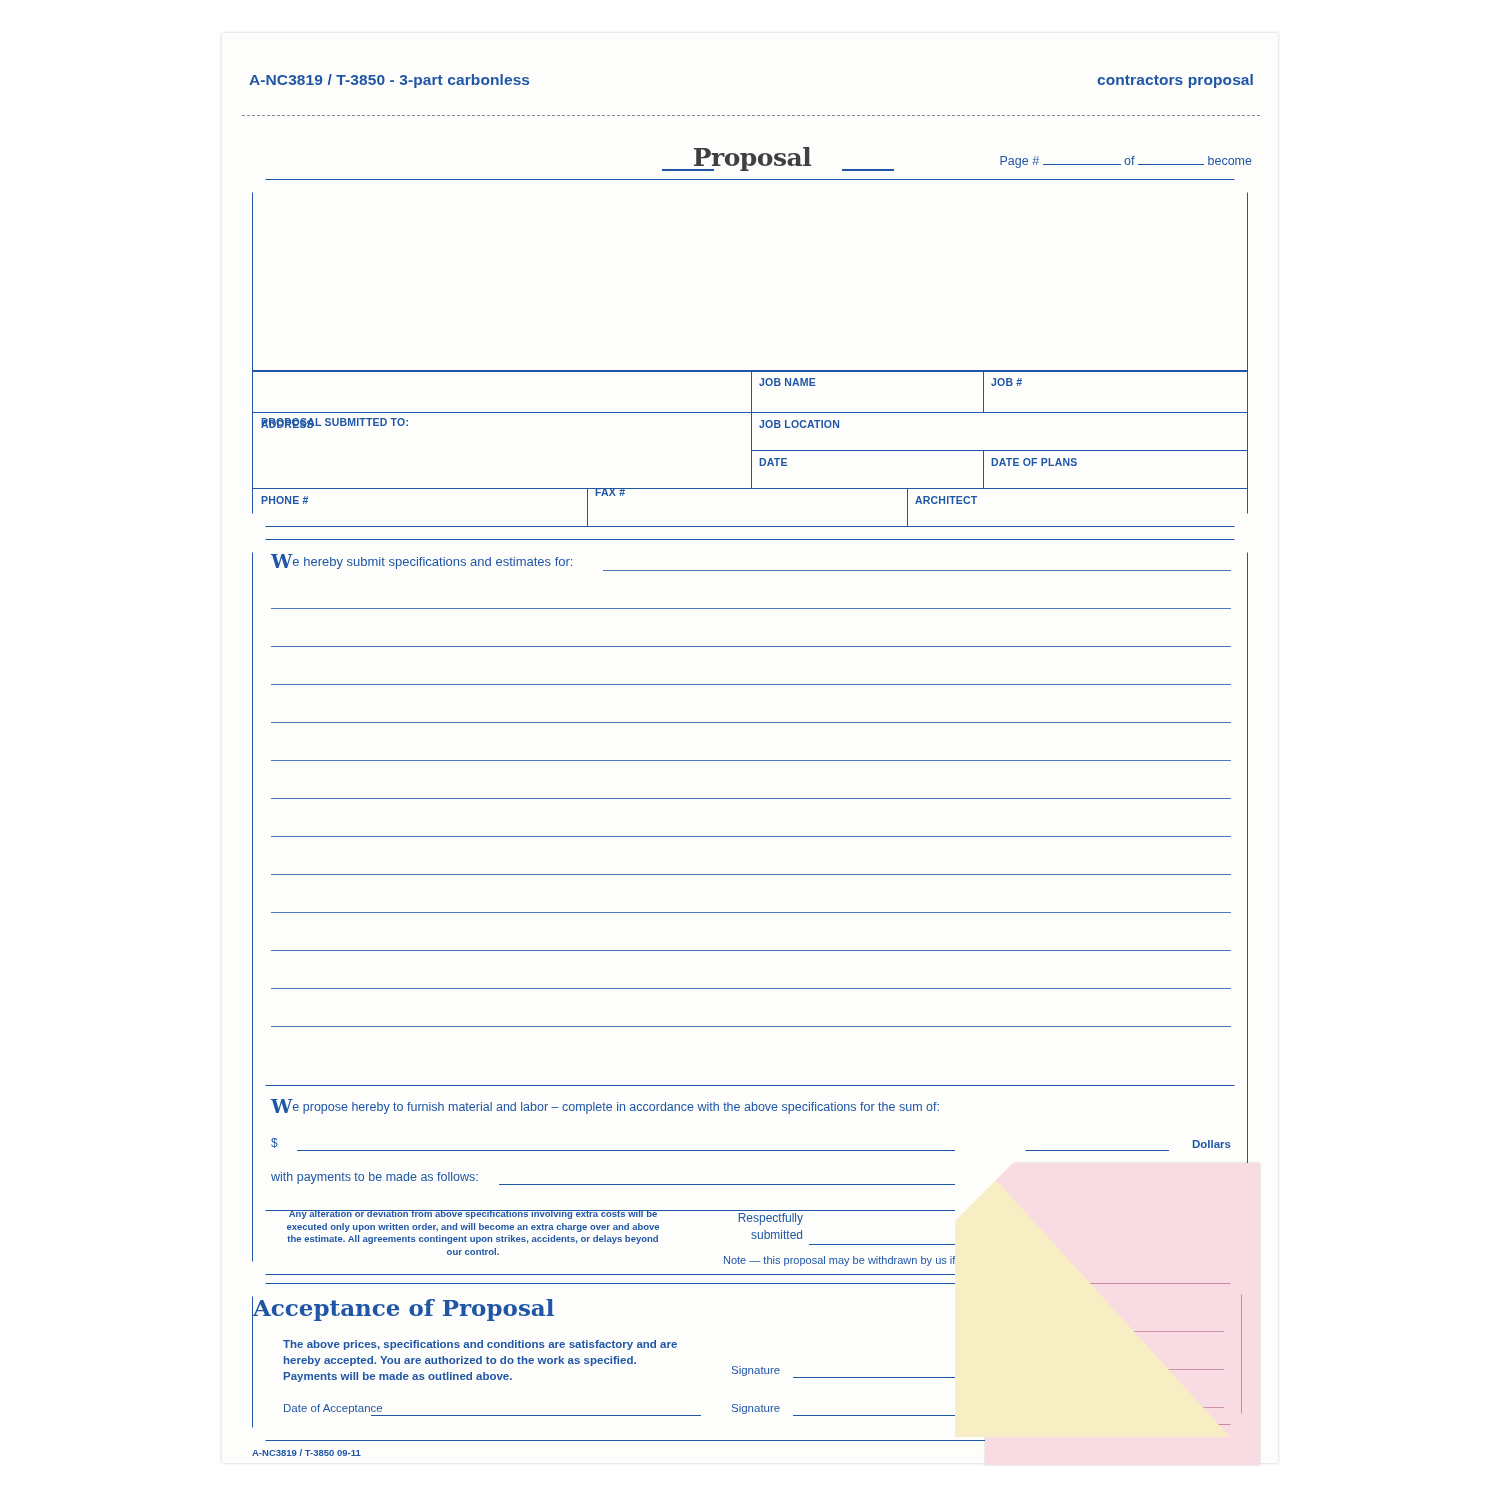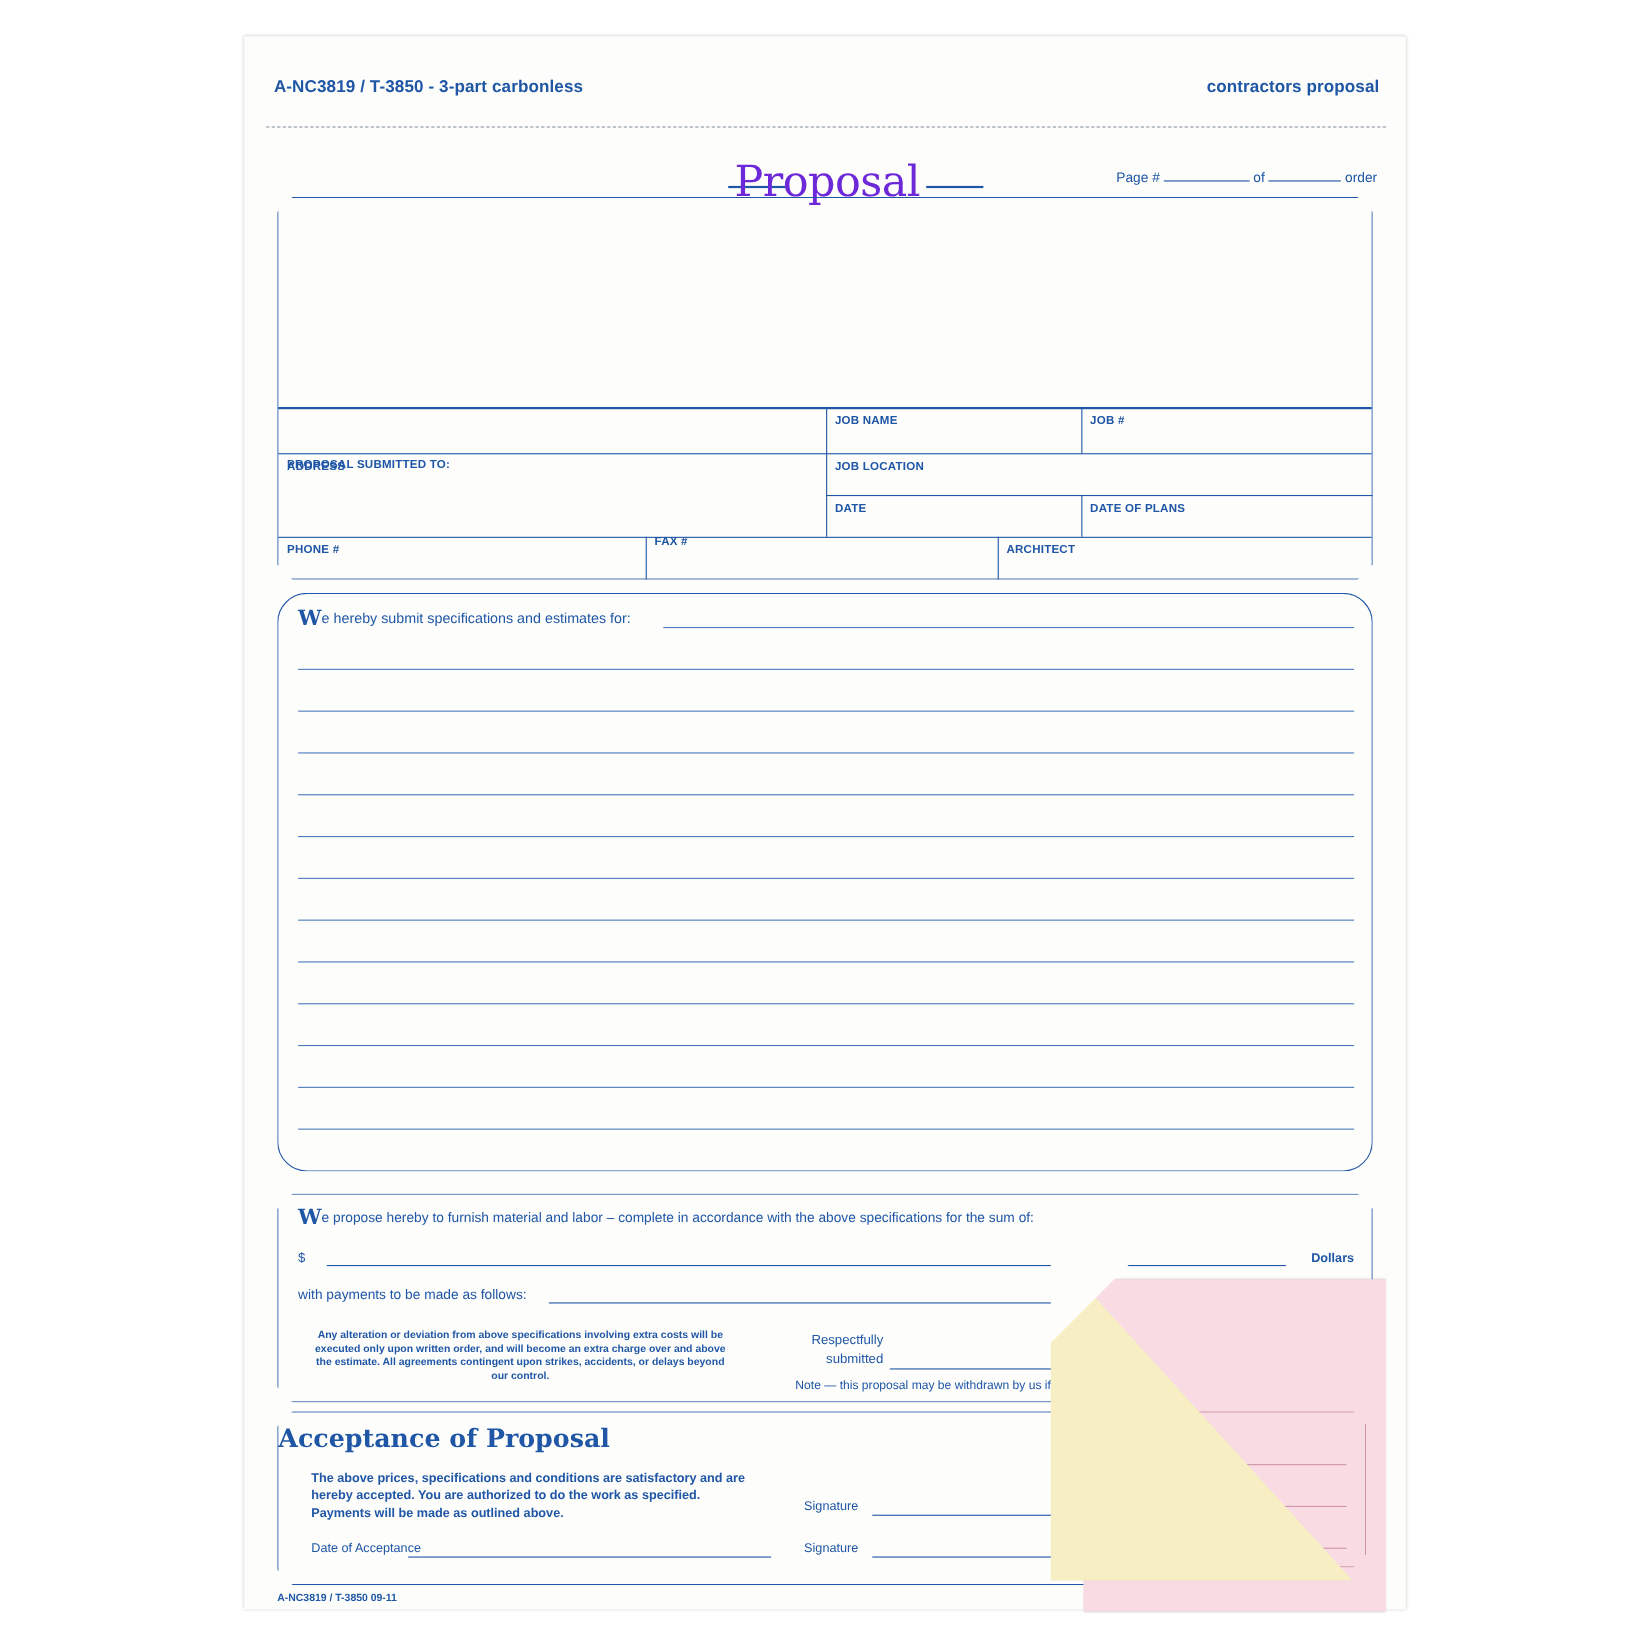--- a/index.html
+++ b/index.html
@@ -55,23 +55,23 @@
     left: 30px;
     right: 26px;
     height: 40px;
   }
   .title-word {
     position: absolute;
     left: 50%;
     transform: translateX(-50%);
     top: 0px;
     font-family: "DejaVu Serif", serif;
-    font-weight: normal;
-    font-size: 39px;
-    color: #6d28d9;
+    font-weight: bold;
+    font-size: 25px;
+    color: #404040;
     letter-spacing: -0.5px;
   }
   .title-dash-l, .title-dash-r {
     position: absolute;
     top: 26px;
     height: 0;
     border-top: 2px solid #1f56a5;
   }
   .title-dash-l { left: 410px; width: 52px; }
   .title-dash-r { left: 590px; width: 52px; }
@@ -114,21 +114,21 @@
   .lbl {
     position: absolute;
     font-size: 10.5px;
     font-weight: bold;
     color: #1f56a5;
     letter-spacing: 0.2px;
   }
 
   
   #spec-box {
-    left: 30px; top: 506px; width: 996px; height: 526px; border-radius: 27px;
+    left: 30px; top: 506px; width: 996px; height: 672px;
   }
   .spec-head {
     position: absolute;
     left: 18px; top: 14px;
     font-size: 13px;
     color: #1f56a5;
   }
   .spec-head .drop {
     font-family: "DejaVu Serif", serif;
     font-weight: bold;
@@ -321,21 +321,21 @@
 
   <div class="title-row">
     <div class="title-dash-l"></div>
     <div class="title-word">Proposal</div>
     <div class="title-dash-r"></div>
     <div class="page-num">
       <span>Page #</span>
       <span class="u u80"></span>
       <span>of</span>
       <span class="u u70"></span>
-      <span>order</span>
+      <span>become</span>
     </div>
   </div>
 
   <div class="box clip" id="top-block">
 
     <div class="hline" style="left:0; top:190px; width:100%; height:1.6px;"></div>
     <div class="hline" style="left:0; top:232px; width:100%; height:1.4px;"></div>
     <div class="hline" style="left:498px; top:270px; width:498px; height:1.4px;"></div>
     <div class="hline" style="left:0; top:308px; width:100%; height:1.4px;"></div>
 

